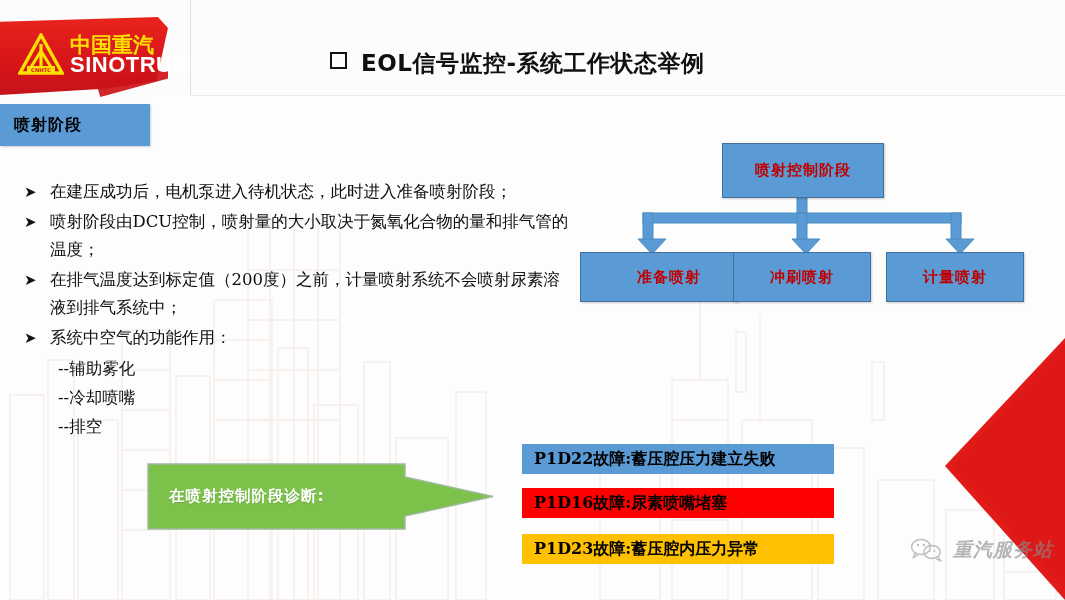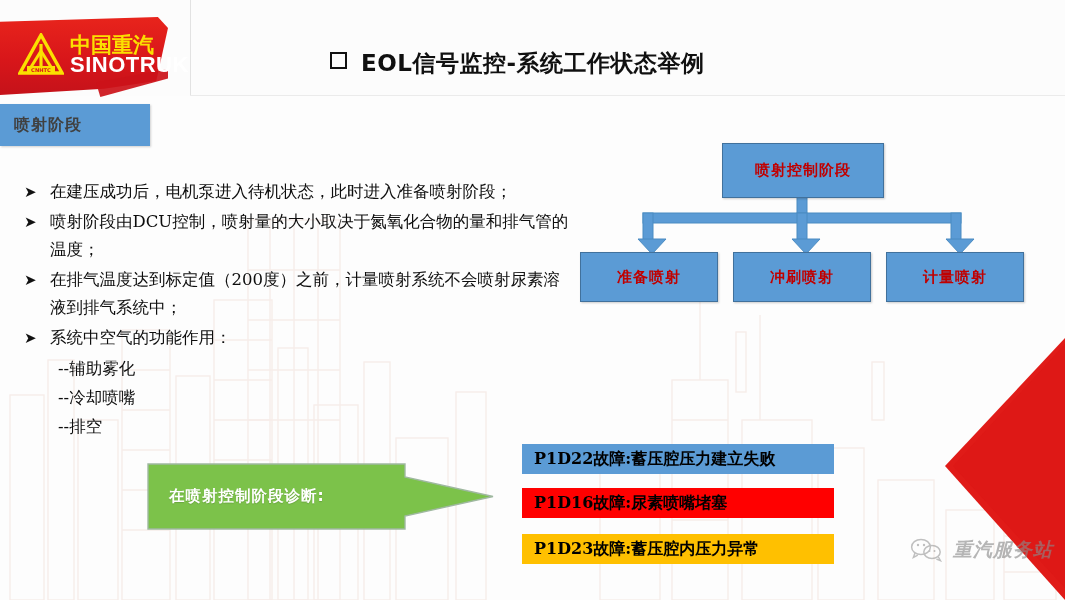--- a/index.html
+++ b/index.html
@@ -67,21 +67,21 @@
   
   .phase-tab{
     position:absolute;left:0;top:104px;width:150px;height:42px;
     background:#5b9bd5;
     box-shadow:1px 1px 2px rgba(0,0,0,.18);
     display:flex;align-items:center;
   }
   .phase-tab span{
     margin-left:14px;
     font-family:"DejaVu Sans","Liberation Sans",sans-serif;
-    font-weight:bold;font-size:16px;color:#404040;
+    font-weight:bold;font-size:16px;color:#000000;
     letter-spacing:1px;
   }
 
   
   .title{
     position:absolute;left:330px;top:48px;
     font-family:"DejaVu Sans","Liberation Sans",sans-serif;
     font-weight:bold;font-size:23px;color:#101010;
     white-space:nowrap;letter-spacing:.5px;
   }
@@ -115,21 +115,21 @@
     background:#5b9bd5;
     border:1px solid #41719c;
     box-shadow:1px 1px 2px rgba(0,0,0,.2);
     display:flex;align-items:center;justify-content:center;
     font-family:"DejaVu Sans","Liberation Sans",sans-serif;
     font-weight:bold;font-size:15px;color:#c00000;
     letter-spacing:1px;
     text-align:right;
   }
   .node-root{left:152px;top:13px;width:160px;height:53px;}
-  .node-c1{left:10px;top:122px;width:136px;height:48px;}
+  .node-c1{left:10px;top:122px;width:136px;height:48px;padding-left:20px;}
   .node-c2{left:163px;top:122px;width:136px;height:48px;}
   .node-c3{left:316px;top:122px;width:136px;height:48px;}
   .connector{position:absolute;left:0;top:0;width:480px;height:180px;}
 
   
   .green-arrow{
     position:absolute;left:147px;top:463px;width:348px;height:67px;
   }
   .green-arrow svg{display:block;}
   .green-arrow .ga-label{

